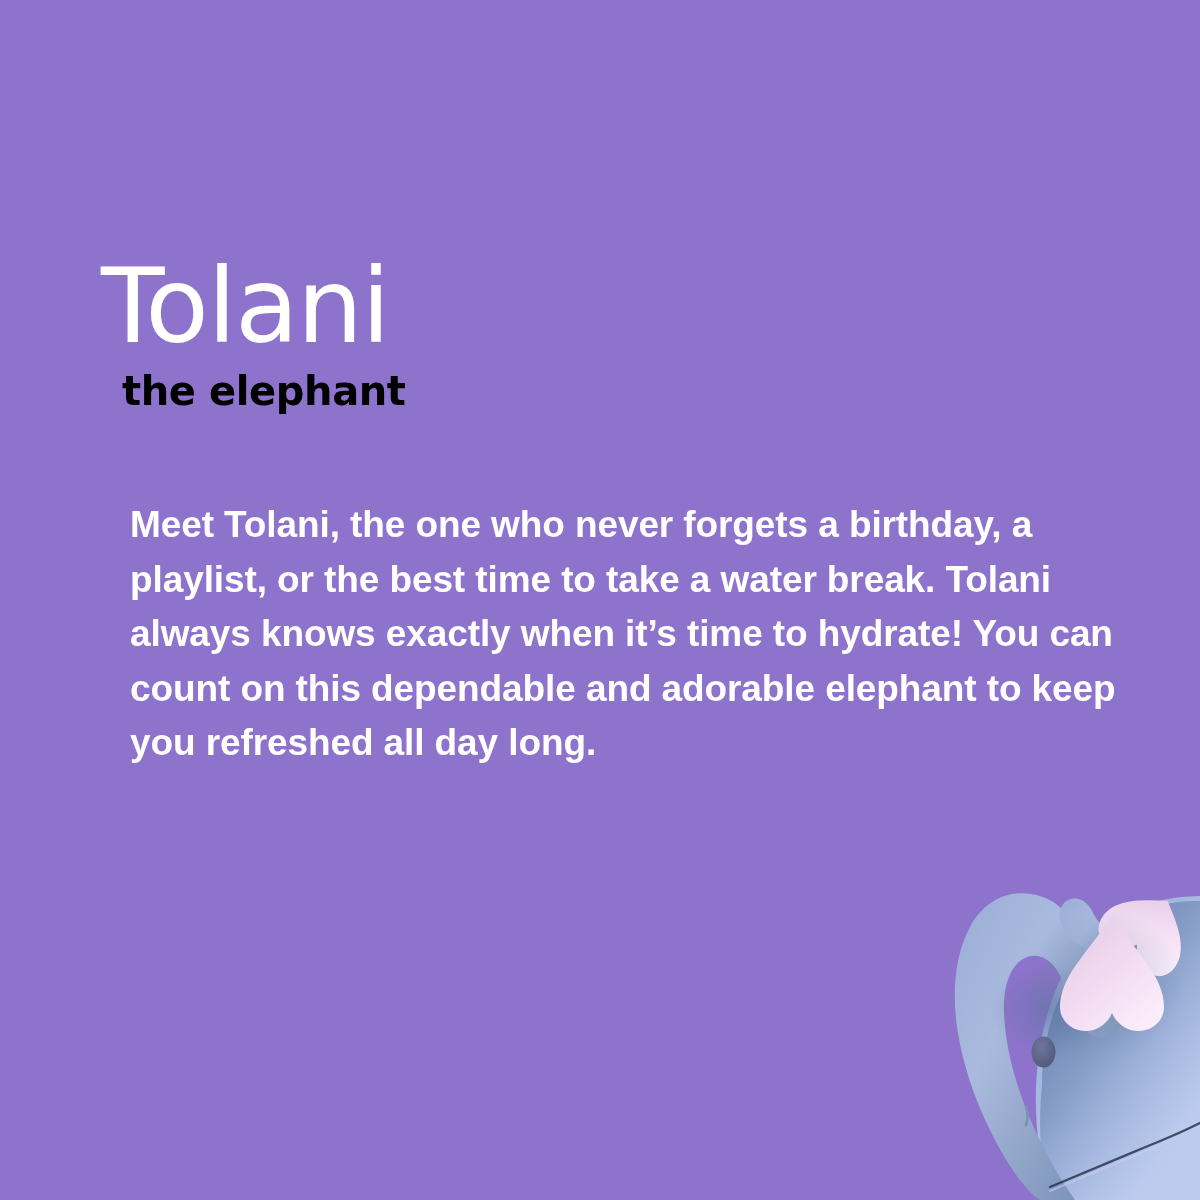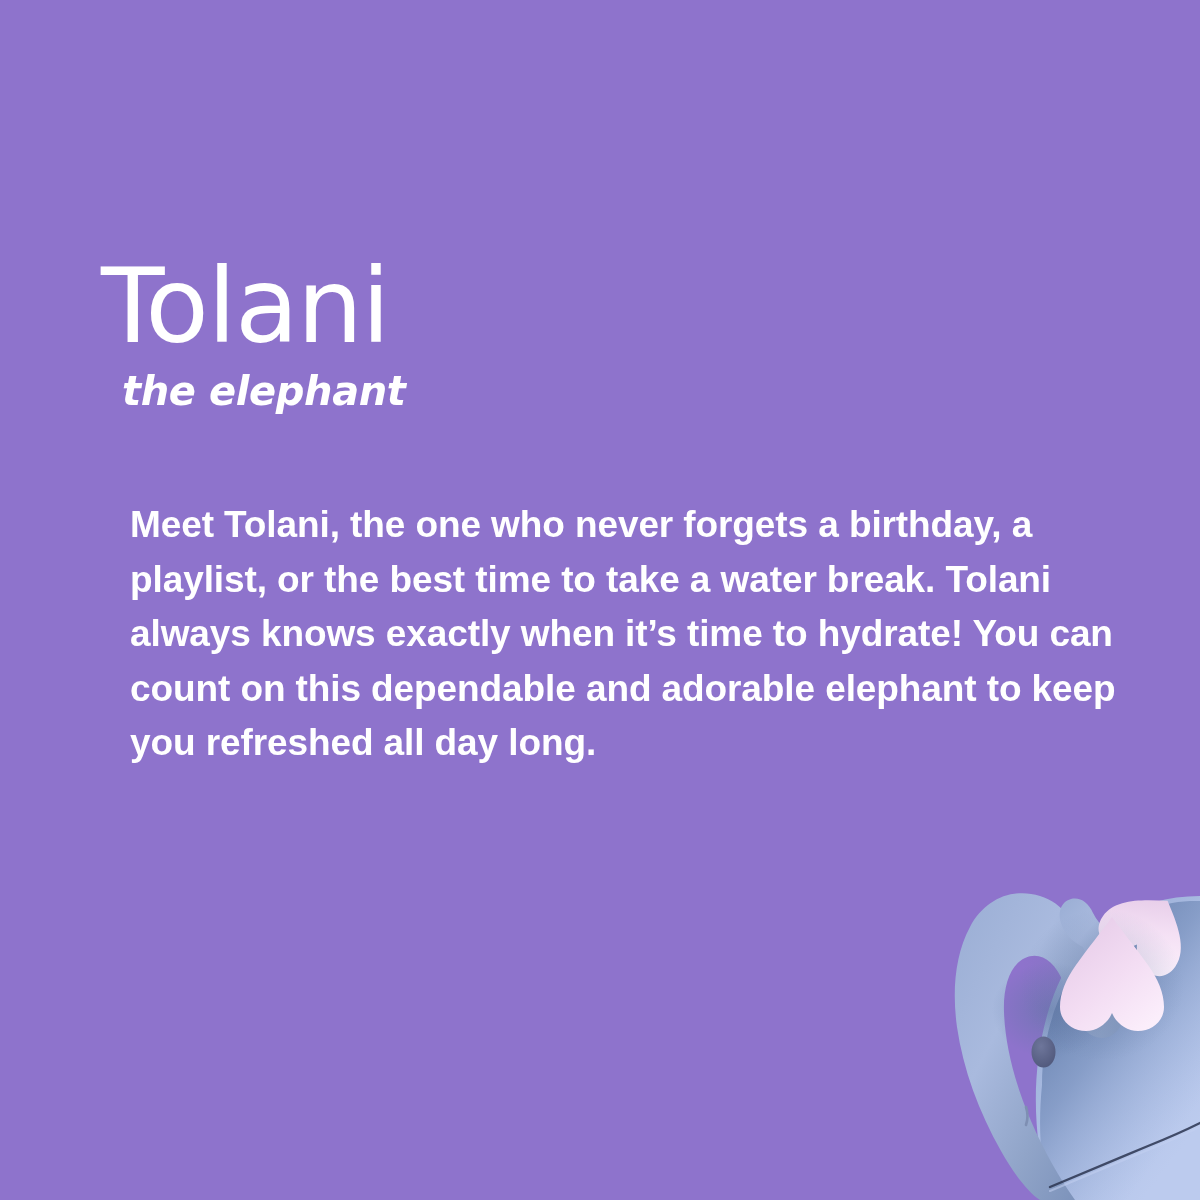--- a/index.html
+++ b/index.html
@@ -77,21 +77,21 @@
 </style>
 </head>
 <body style="background: rgb(142, 115, 204);">
 
 <div id="card" style="background: rgb(142, 115, 204);">
 
   <div id="text-block">
 
     <h1 id="title" style="color: rgb(255, 255, 255);">Tolani</h1>
 
-    <div id="subtitle" style="color: #ffffff; font-style: italic;">the elephant</div>
+    <div id="subtitle" style="color: #000000;">the elephant</div>
 
     <p id="body-copy" style="color: rgb(255, 255, 255);">Meet Tolani, the one who never forgets a birthday, a playlist, or the best time to take a water break. Tolani always knows exactly when it’s time to hydrate! You can count on this dependable and adorable elephant to keep you refreshed all day long.</p>
   </div>
 
   <div id="elephant">
     <svg width="300" height="445" viewBox="0 0 300 445" xmlns="http://www.w3.org/2000/svg">
       <defs>
 
         <linearGradient id="gBody" x1="0.08" y1="0.05" x2="0.72" y2="0.95">
           <stop offset="0%" stop-color="#8ea4cd"></stop>

